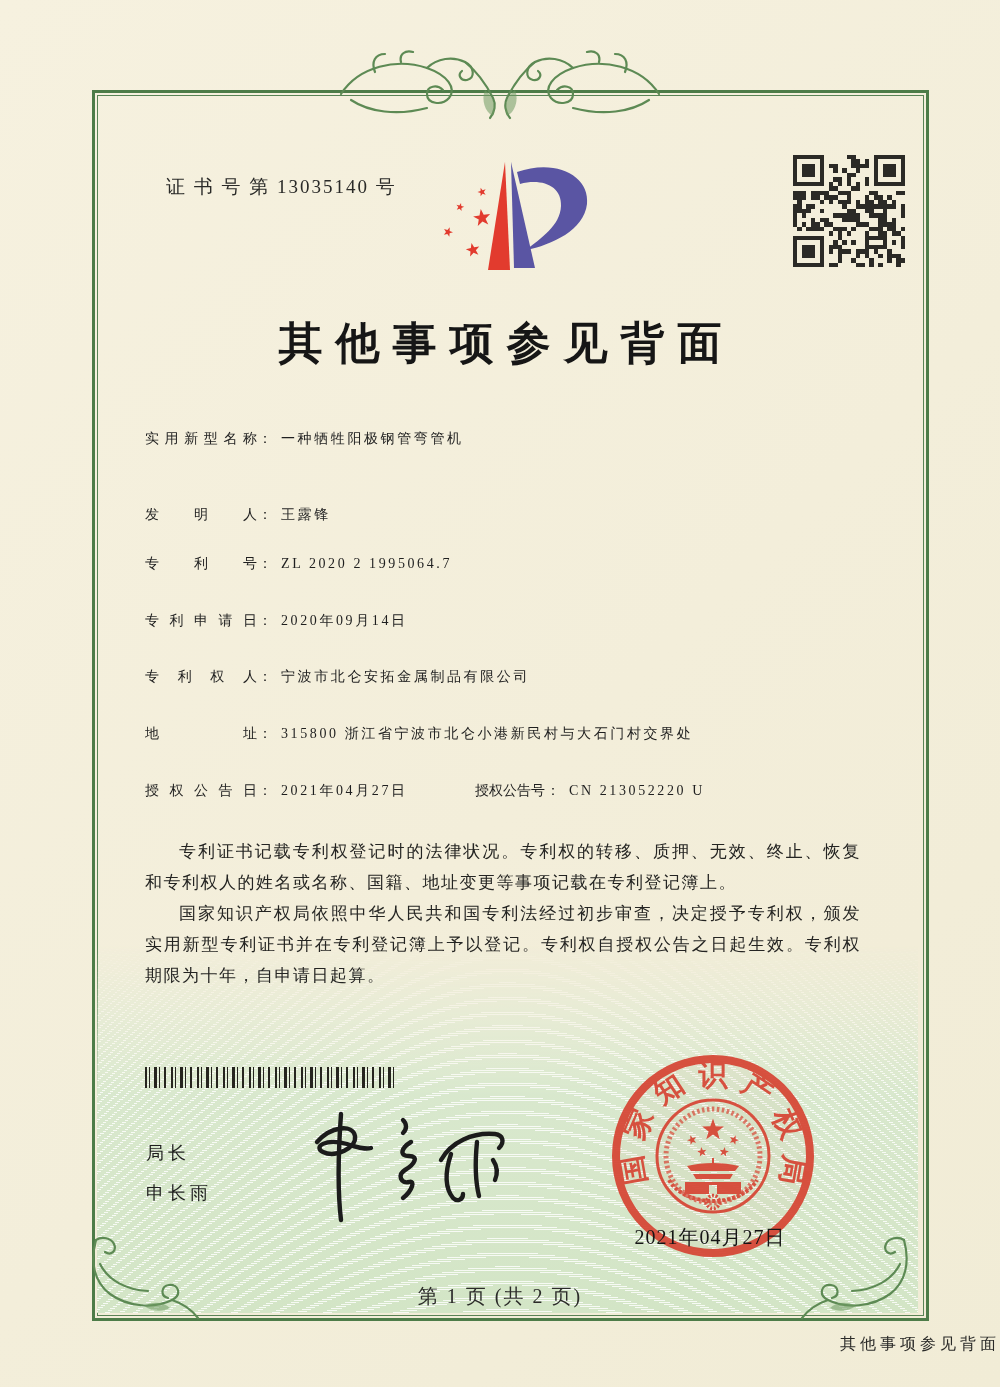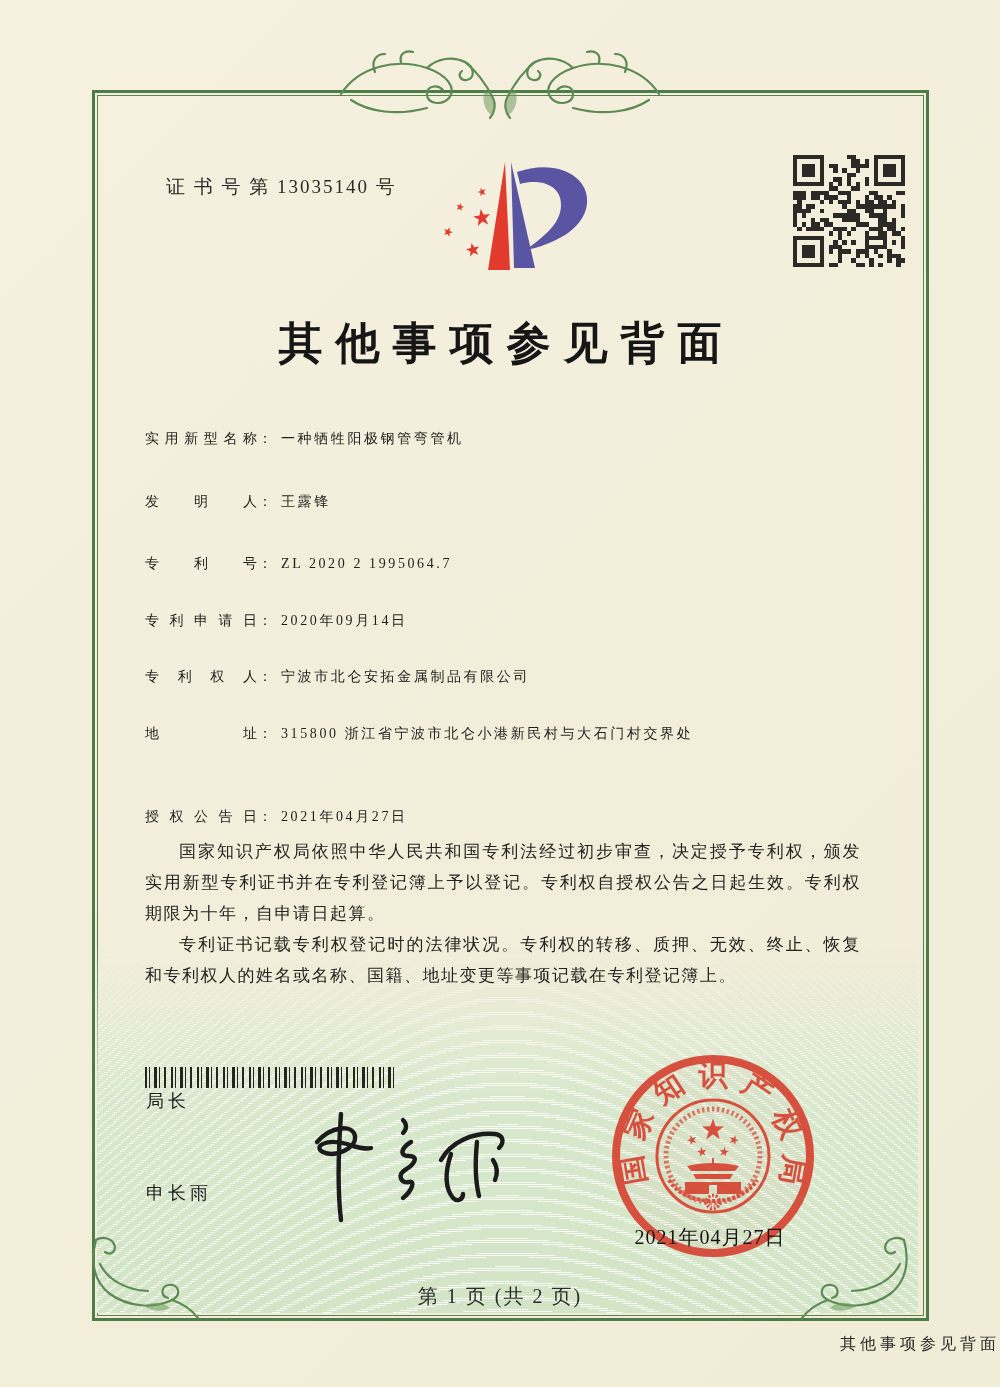--- a/index.html
+++ b/index.html
@@ -43,21 +43,21 @@
   .bodytext p{margin:0;text-indent:2em;font-size:17px;line-height:31px;
     letter-spacing:1.5px;text-align:justify;color:#242422;}
   
   .barcode{position:absolute;left:145px;top:1067px;width:252px;height:21px;z-index:2;
     background:repeating-linear-gradient(90deg,
       #26251f 0 2px, rgba(0,0,0,0) 2px 4px,
       #26251f 4px 5px, rgba(0,0,0,0) 5px 9px,
       #26251f 9px 12px, rgba(0,0,0,0) 12px 14px,
       #26251f 14px 15px, rgba(0,0,0,0) 15px 19px,
       #26251f 19px 21px, rgba(0,0,0,0) 21px 26px);}
-  .director-title{position:absolute;left:146px;top:1089px;font-size:18px;letter-spacing:4px;z-index:2;color:#1e1e1e;}
+  .director-title{position:absolute;left:146px;top:1141px;font-size:18px;letter-spacing:4px;z-index:2;color:#1e1e1e;}
   .director-name{position:absolute;left:146px;top:1181px;font-size:18px;letter-spacing:4px;z-index:2;color:#1e1e1e;font-family:Liberation Serif, serif;}
   .signature{position:absolute;left:295px;top:1102px;width:230px;height:125px;z-index:3;}
   .signature path{stroke:#1b1b1b;stroke-width:4.4;fill:none;stroke-linecap:round;stroke-linejoin:round;}
   .seal{position:absolute;left:606px;top:1049px;width:214px;height:214px;z-index:2;opacity:.93;}
   .seal-ch{font-family:"Liberation Serif","DejaVu Serif",serif;font-weight:700;font-size:29px;
     fill:#d64534;text-anchor:middle;}
   .seal-date{position:absolute;left:600px;top:1224px;width:220px;text-align:center;z-index:4;
     font-size:20px;letter-spacing:1px;color:#151515;}
   .page-indicator{position:absolute;left:0;right:0;top:1283px;text-align:center;
     font-size:20px;letter-spacing:2px;color:#2b2b29;z-index:2;}
@@ -127,43 +127,46 @@
       <path fill-rule="evenodd" fill="#2b2a26" d="M18 0h7v7h-7zM19 1h5v5h-5zM20 2h3v3h-3z"></path>
       <path fill-rule="evenodd" fill="#2b2a26" d="M0 18h7v7h-7zM1 19h5v5h-5zM2 20h3v3h-3z"></path>
     </svg>
 
   <div class="title">其他事项参见背面</div>
 
   <div class="fields">
     <div class="frow" style="top:430px;">
       <span class="flabel">实用新型名称</span><span class="fcolon">：</span><span class="fvalue">一种牺牲阳极钢管弯管机</span>
     </div>
-    <div class="frow" style="top:493px;">
+    <div class="frow" style="top:506px;">
       <span class="flabel">发明人</span><span class="fcolon">：</span><span class="fvalue">王露锋</span>
     </div>
     <div class="frow" style="top:555px;">
       <span class="flabel">专利号</span><span class="fcolon">：</span><span class="fvalue">ZL 2020 2 1995064.7</span>
     </div>
     <div class="frow" style="top:612px;">
       <span class="flabel">专利申请日</span><span class="fcolon">：</span><span class="fvalue">2020年09月14日</span>
     </div>
     <div class="frow" style="top:668px;">
       <span class="flabel">专利权人</span><span class="fcolon">：</span><span class="fvalue">宁波市北仑安拓金属制品有限公司</span>
     </div>
     <div class="frow" style="top:725px;">
       <span class="flabel">地址</span><span class="fcolon">：</span><span class="fvalue">315800 浙江省宁波市北仑小港新民村与大石门村交界处</span>
     </div>
-    <div class="frow" style="top:782px;width:720px;margin-top:26px;">
+    <div class="frow" style="top:782px;width:720px;">
       <span class="flabel">授权公告日</span><span class="fcolon">：</span><span class="fvalue">2021年04月27日</span>
+      <span class="pair2">
+        <span>授权公告号</span><span class="fcolon">：</span><span class="fvalue">CN 213052220 U</span>
+      </span>
     </div>
   </div>
 
   <div class="bodytext">
+    <p>专利证书记载专利权登记时的法律状况。专利权的转移、质押、无效、终止、恢复和专利权人的姓名或名称、国籍、地址变更等事项记载在专利登记簿上。</p>
     <p>国家知识产权局依照中华人民共和国专利法经过初步审查，决定授予专利权，颁发实用新型专利证书并在专利登记簿上予以登记。专利权自授权公告之日起生效。专利权期限为十年，自申请日起算。</p>
-    <p>专利证书记载专利权登记时的法律状况。专利权的转移、质押、无效、终止、恢复和专利权人的姓名或名称、国籍、地址变更等事项记载在专利登记簿上。</p>
   </div>
 
   <div class="barcode"></div>
 
   <div class="director-title">局长</div>
   <div class="director-name">申长雨</div>
   <svg class="signature" viewBox="0 0 230 125">
     <path d="M 22,40 C 36,24 58,22 60,34 C 62,46 40,56 28,50 C 18,45 30,36 52,42 C 62,45 70,48 76,46"></path>
     <path d="M 46,12 C 44,40 42,85 46,118"></path>
     <path d="M 108,18 C 112,22 112,27 108,31"></path>

